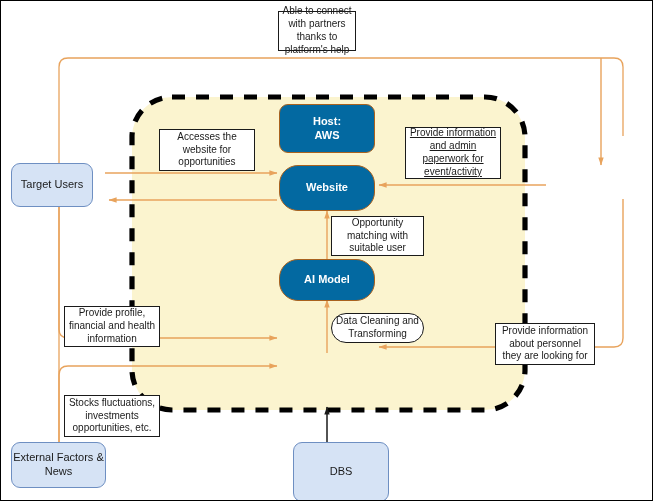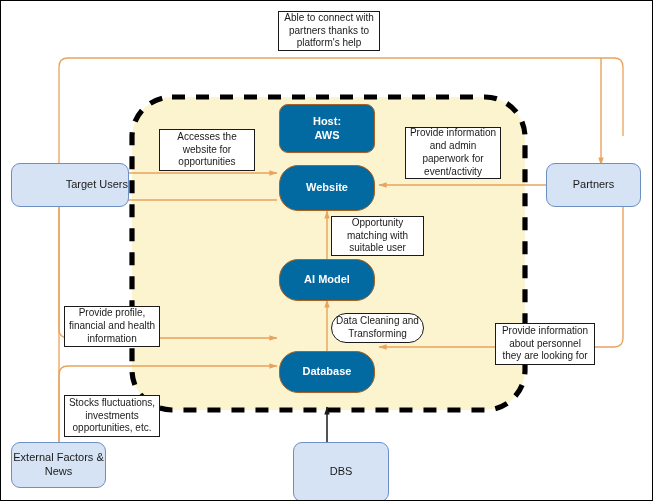--- a/index.html
+++ b/index.html
@@ -100,49 +100,43 @@
   </div>
 
   <div class="node orange-node" style="left:278px;top:164px;width:96px;height:46px;">
     <span>Website</span>
   </div>
 
   <div class="node orange-node" style="left:278px;top:258px;width:96px;height:42px;">
     <span>AI Model</span>
   </div>
 
-  <div class="node orange-node" style="left:278px;top:350px;width:96px;height:42px;">
-    <span>Database</span>
-  </div>
 
-  <div class="node blue-node" style="left:10px;top:162px;width:118px;height:44px;justify-content:flex-end;">
+  <div class="node blue-node" style="left:10px;top:162px;width:82px;height:44px;">
     <span>Target Users</span>
   </div>
 
-  <div class="node blue-node" style="left:545px;top:162px;width:95px;height:44px;">
-    <span>Partners</span>
-  </div>
 
   <div class="node blue-node" style="left:10px;top:441px;width:95px;height:46px;">
     <span>External Factors &amp; News</span>
   </div>
 
   <div class="node blue-node" style="left:292px;top:441px;width:96px;height:60px;">
     <span>DBS</span>
   </div>
 
-  <div class="label-box" style="left:277px;top:10px;width:102px;height:40px;">
+  <div class="label-box" style="left:277px;top:10px;width:78px;height:40px;">
     <span>Able to connect with partners thanks to platform's help</span>
   </div>
 
   <div class="label-box" style="left:158px;top:128px;width:96px;height:42px;">
     <span>Accesses the website for opportunities</span>
   </div>
 
-  <div class="label-box" style="left:404px;top:126px;width:96px;height:52px;">
+  <div class="label-box" style="left:404px;top:126px;width:96px;height:52px;text-decoration:underline;">
     <span>Provide information and admin paperwork for event/activity</span>
   </div>
 
 
   <div class="label-box" style="left:330px;top:215px;width:93px;height:40px;">
     <span>Opportunity matching with suitable user</span>
   </div>
 
   <div class="label-box" style="left:63px;top:305px;width:96px;height:41px;">
     <span>Provide profile, financial and health information</span>

